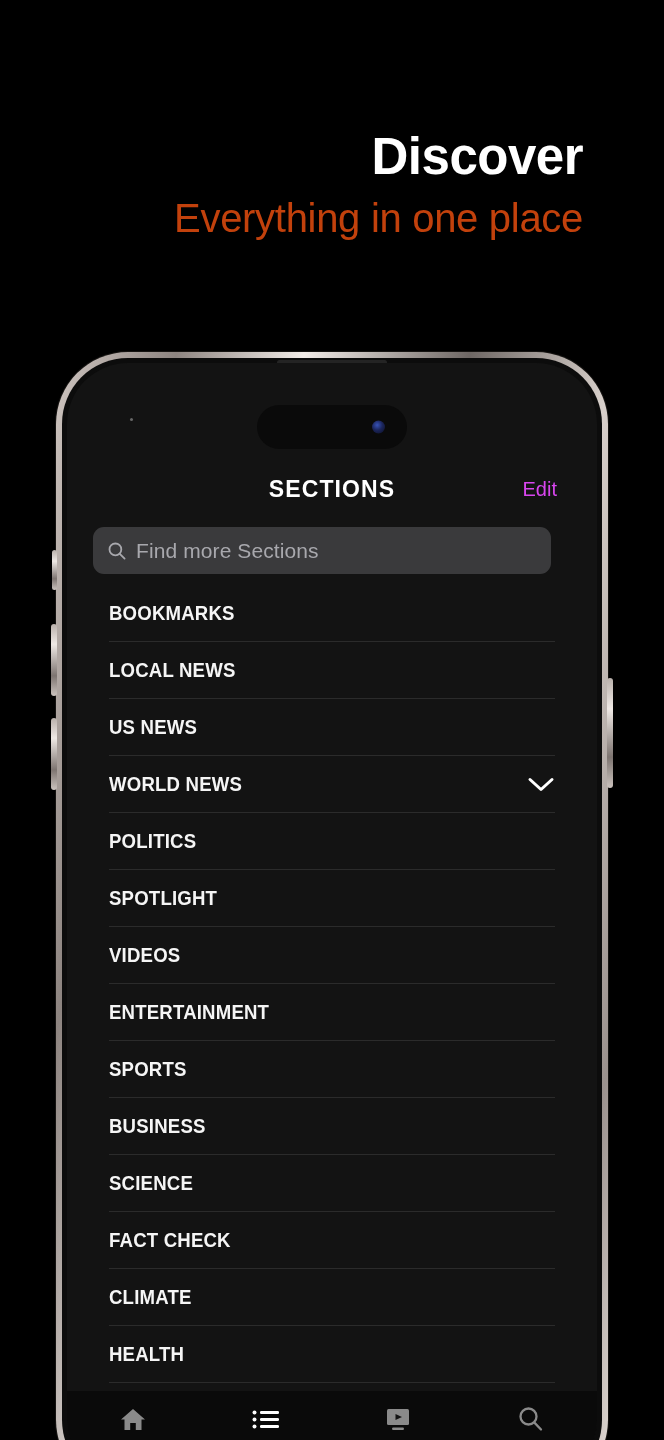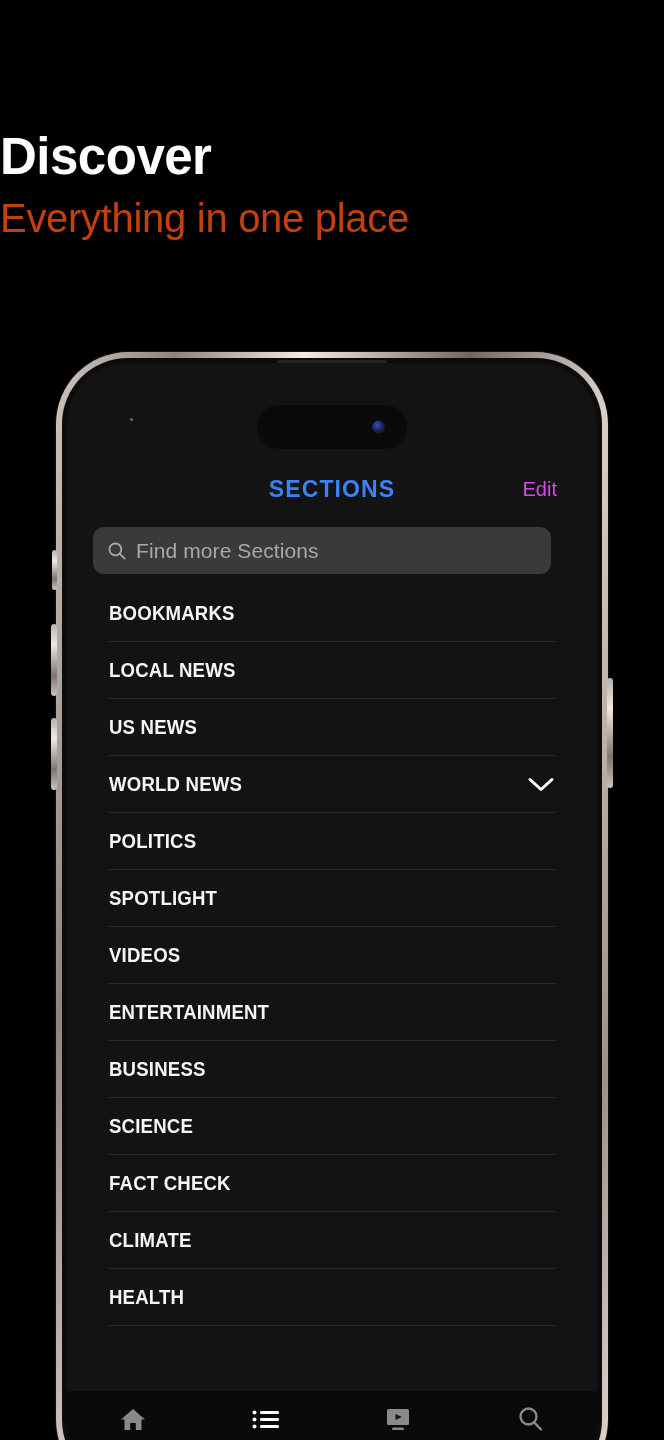--- a/index.html
+++ b/index.html
@@ -5,21 +5,21 @@
   * { margin:0; padding:0; box-sizing:border-box; }
   html, body {
     width:664px; height:1440px;
     background:#000;
     font-family:"Liberation Sans", sans-serif;
     overflow:hidden;
   }
   .stage { position:relative; width:664px; height:1440px; background:#000; }
 
   
-  .headline-wrap { position:absolute; top:130px; left:0; width:583px; text-align:left; }
+  .headline-wrap { position:absolute; top:130px; left:0; width:583px; text-align:right; }
   .headline {
     font-size:51px; font-weight:700; color:#ffffff; letter-spacing:-0.5px;
     line-height:1.05;
   }
   .subheadline {
     margin-top:12px;
     font-size:40px; font-weight:400; color:#c2410c; letter-spacing:-0.3px;
     line-height:1.1;
   }
 
@@ -83,21 +83,21 @@
     background:radial-gradient(circle at 40% 35%, #3f5fd6 0%, #1e2a6a 45%, #0b0e24 100%);
     opacity:.85;
   }
 
   
   .navbar {
     position:absolute; left:0; top:100px; width:100%; height:52px;
     display:flex; align-items:center; justify-content:center;
   }
   .nav-title {
-    font-size:23px; font-weight:700; color:#3b82f6; letter-spacing:1.1px;
+    font-size:23px; font-weight:700; color:#ffffff; letter-spacing:1.1px;
   }
   .nav-edit {
     position:absolute; right:40px; top:50%; transform:translateY(-50%);
     font-size:20px; font-weight:400; color:#d946ef;
   }
 
   
   .searchbar {
     position:absolute; left:26px; top:164px;
     width:458px; height:47px;
@@ -198,20 +198,23 @@
               <span class="section-label">POLITICS</span>
             </div>
             <div class="section-row">
               <span class="section-label">SPOTLIGHT</span>
             </div>
             <div class="section-row">
               <span class="section-label">VIDEOS</span>
             </div>
             <div class="section-row">
               <span class="section-label">ENTERTAINMENT</span>
+            </div>
+            <div class="section-row">
+              <span class="section-label">SPORTS</span>
             </div>
             <div class="section-row">
               <span class="section-label">BUSINESS</span>
             </div>
             <div class="section-row">
               <span class="section-label">SCIENCE</span>
             </div>
             <div class="section-row">
               <span class="section-label">FACT CHECK</span>
             </div>

